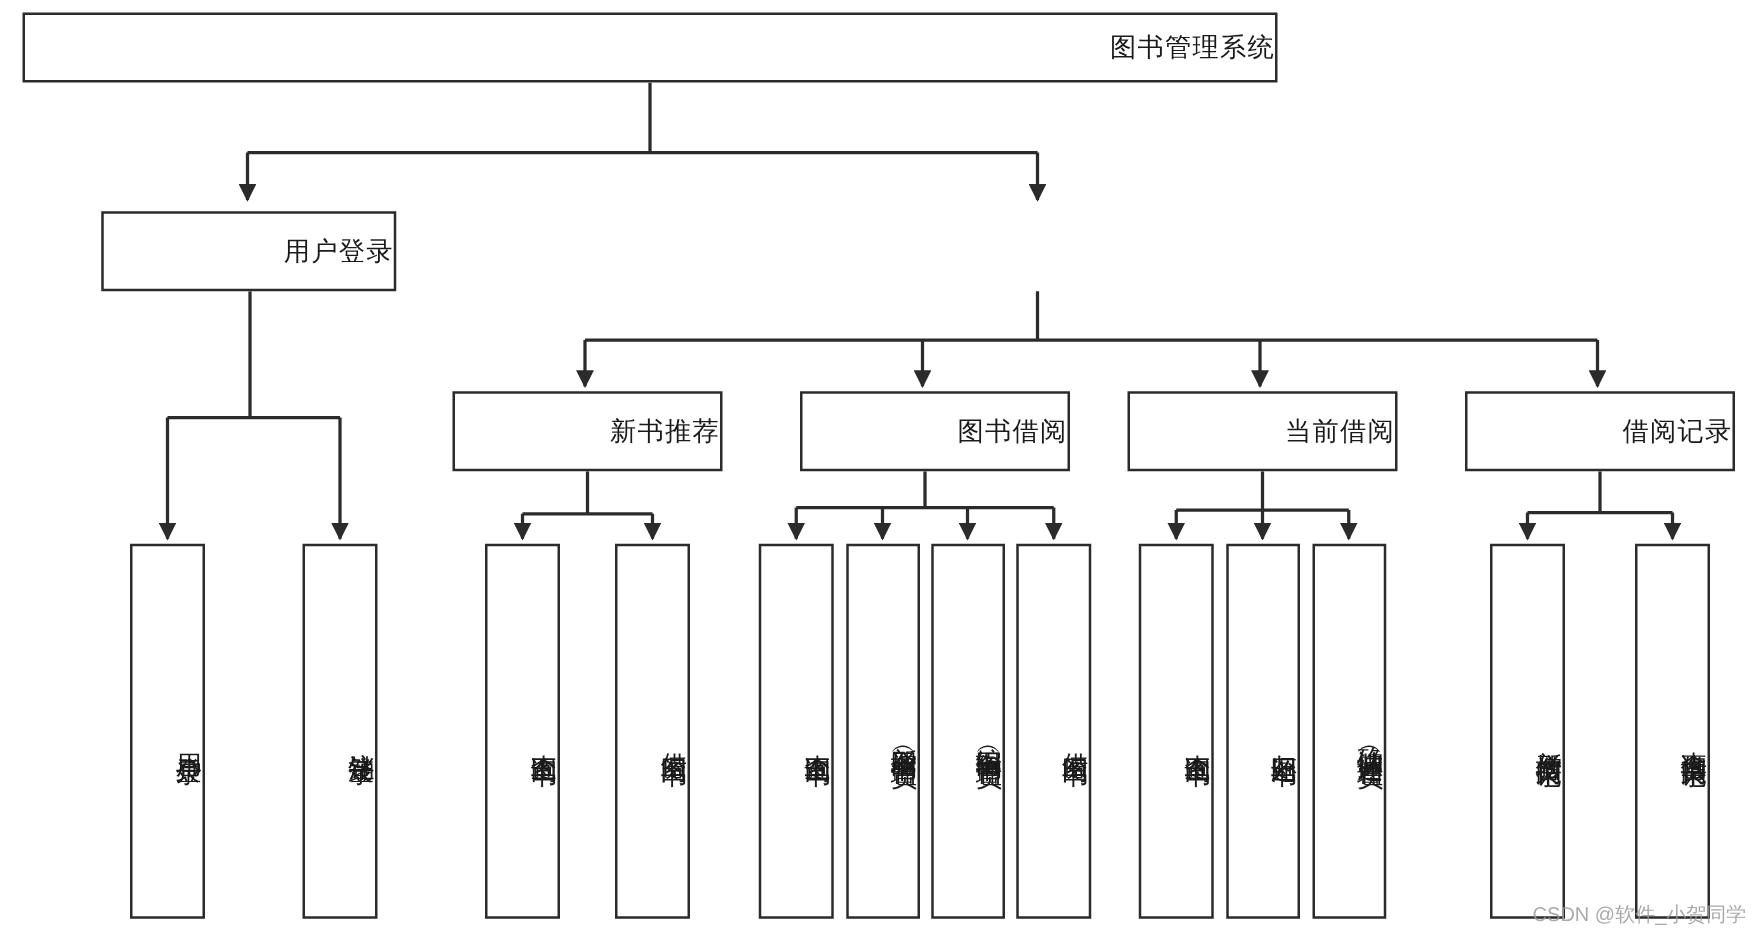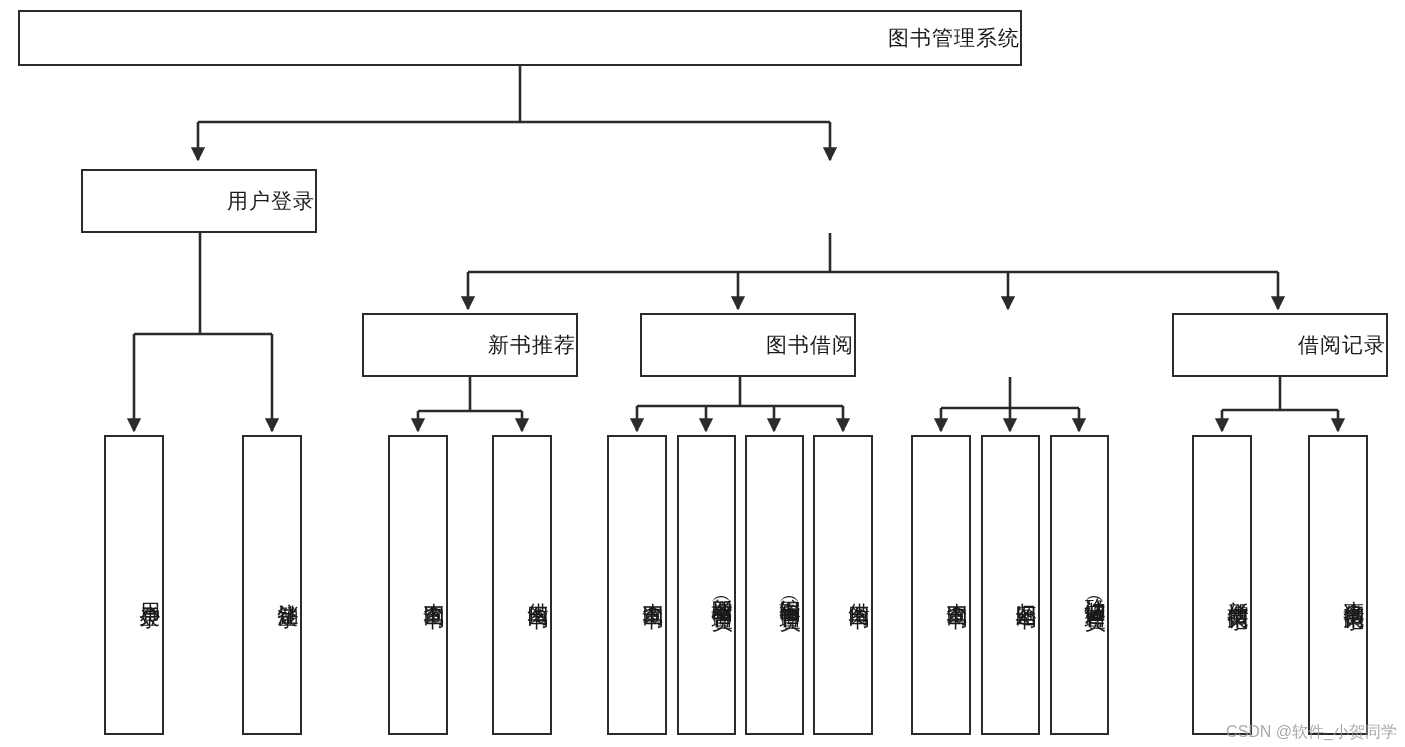--- a/index.html
+++ b/index.html
@@ -127,20 +127,23 @@
   <div class="node horiz" style="left:81px; top:169px; width:236px; height:64px;">
     <span>用户登录</span>
   </div>
 
   <div class="node horiz" style="left:362px; top:313px; width:216px; height:64px;">
     <span>新书推荐</span>
   </div>
   <div class="node horiz" style="left:640px; top:313px; width:216px; height:64px;">
     <span>图书借阅</span>
   </div>
+  <div class="node horiz" style="left:902px; top:313px; width:216px; height:64px;">
+    <span>当前借阅</span>
+  </div>
   <div class="node horiz" style="left:1172px; top:313px; width:216px; height:64px;font-family:Liberation Serif, serif;">
     <span>借阅记录</span>
   </div>
 
   <div class="node vert" style="left:104px; top:435px; width:60px; height:300px;">
     <span class="vlabel">用户登录</span>
   </div>
   <div class="node vert" style="left:242px; top:435px; width:60px; height:300px;">
     <span class="vlabel">注销登录</span>
   </div>

